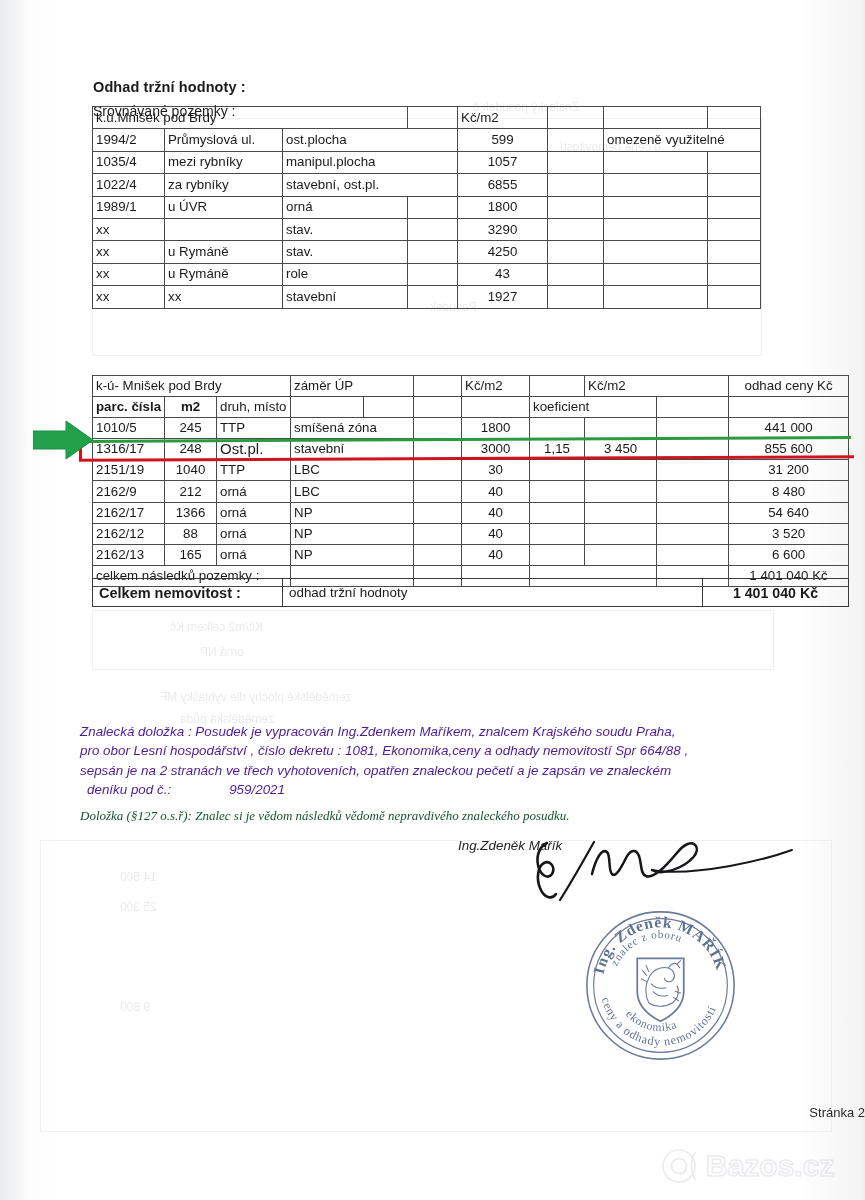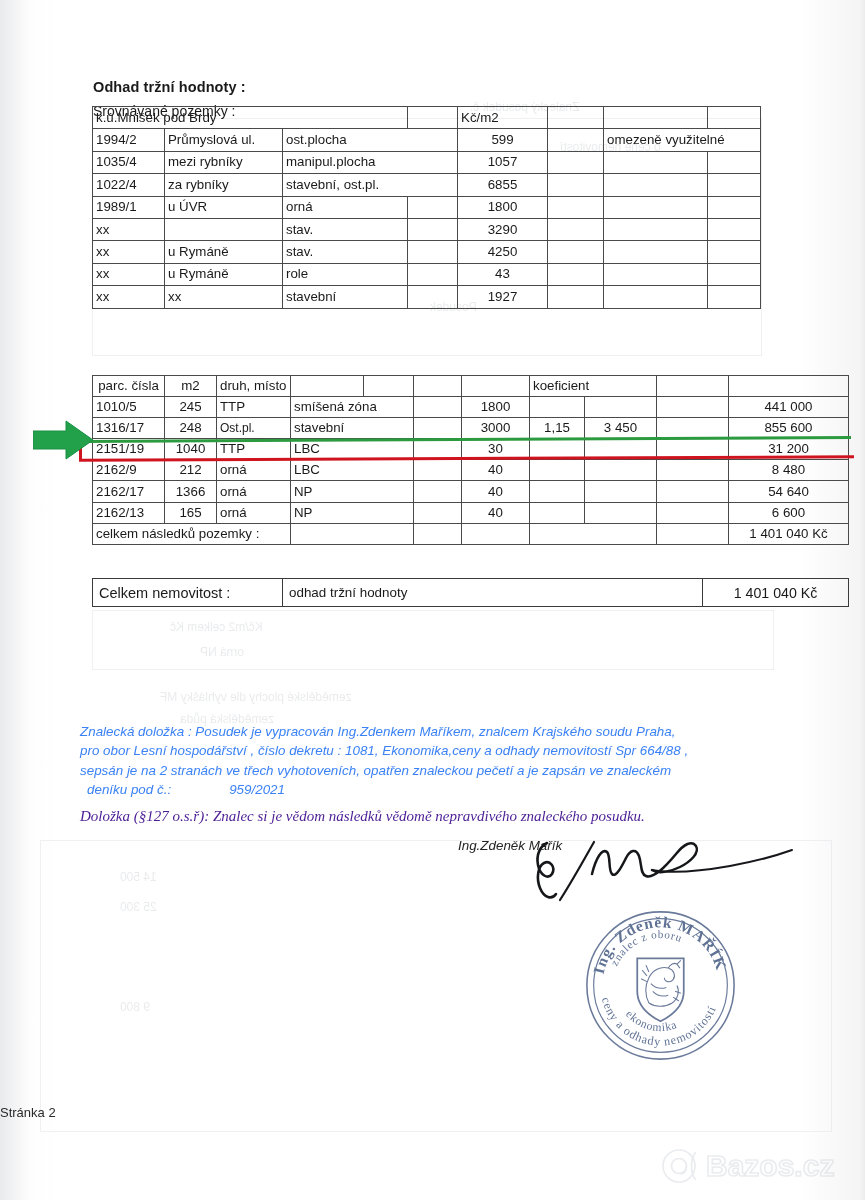--- a/index.html
+++ b/index.html
@@ -58,23 +58,23 @@
     border: 1px solid #4a4a4a;
     padding: 0 3px;
     height: 20px;
     line-height: 18px;
     white-space: nowrap;
     overflow: hidden;
     background: transparent;
   }
   .num { text-align: center; padding-right: 5px; }
   .ctr { text-align: center; }
-  .bold { font-weight: normal; }
+  .bold { font-weight: bold; }
   .small { font-size: 9.5px; }
-  .smallish { font-size: 12px; }
+  .smallish { font-size: 15px; }
 
   
   #t1 { left: 92px; top: 106px; width: 668px; }
   #t1 td { height: 21.4px; }
 
   
   #t2 { left: 92px; top: 375px; width: 756px; }
   #t2 td { height: 20.1px; }
 
   
@@ -137,34 +137,34 @@
   
   #dolozka {
     position: absolute;
     left: 80px;
     top: 722px;
     width: 700px;
     font-family: "Liberation Sans", sans-serif;
     font-style: italic;
     font-size: 13.4px;
     line-height: 19.3px;
-    color: #3b82f6;
+    color: #4c1d95;
   }
   #dolozka .ln { white-space: nowrap; }
   #dolozka .indent { padding-left: 7px; }
   #dolozka .denik-num { padding-left: 58px; }
   #dolozka-127 {
     position: absolute;
     left: 80px;
     top: 808px;
     width: 720px;
     font-family: "Liberation Serif", serif;
     font-style: italic;
-    font-size: 15px;
-    color: #4c1d95;
+    font-size: 13px;
+    color: #14532d;
     white-space: nowrap;
   }
 
   
   #sig-name {
     position: absolute;
     left: 458px;
     top: 838px;
     font-size: 13.4px;
     font-style: italic;
@@ -184,21 +184,21 @@
     z-index: 4;
     opacity: .88;
   }
 
   
   #footer {
     position: absolute;
     left: 0;
     top: 1105px;
     width: 865px;
-    text-align: left;
+    text-align: right;
     font-size: 13px;
     color: #2a2a2a;
   }
 
   
   #watermark {
     position: absolute;
     left: 660px;
     top: 1143px;
     z-index: 8;
@@ -366,20 +366,29 @@
         <col style="width:73px">
         <col style="width:50px">
         <col style="width:48px">
         <col style="width:68px">
         <col style="width:55px">
         <col style="width:72px">
         <col style="width:72px">
         <col style="width:120px">
       </colgroup>
       <tbody>
+        <tr>
+          <td colspan="3">k-ú- Mnišek pod Brdy</td>
+          <td colspan="2">záměr ÚP</td>
+          <td></td>
+          <td>Kč/m2</td>
+          <td></td>
+          <td colspan="2">Kč/m2</td>
+          <td class="ctr">odhad ceny Kč</td>
+        </tr>
 
         <tr>
           <td class="bold ctr">parc. čísla</td>
           <td class="bold ctr">m2</td>
           <td>druh, místo</td>
           <td></td>
           <td></td>
           <td></td>
           <td></td>
           <td colspan="2">koeficient</td>
@@ -445,20 +454,32 @@
           <td>orná</td>
           <td colspan="2">NP</td>
           <td></td>
           <td class="num">40</td>
           <td class="num"></td>
           <td class="num"></td>
           <td></td>
           <td class="num">54 640</td>
         </tr>
 
+        <tr>
+          <td>2162/12</td>
+          <td class="num">88</td>
+          <td>orná</td>
+          <td colspan="2">NP</td>
+          <td></td>
+          <td class="num">40</td>
+          <td class="num"></td>
+          <td class="num"></td>
+          <td></td>
+          <td class="num">3 520</td>
+        </tr>
 
         <tr>
           <td>2162/13</td>
           <td class="num">165</td>
           <td>orná</td>
           <td colspan="2">NP</td>
           <td></td>
           <td class="num">40</td>
           <td class="num"></td>
           <td class="num"></td>

